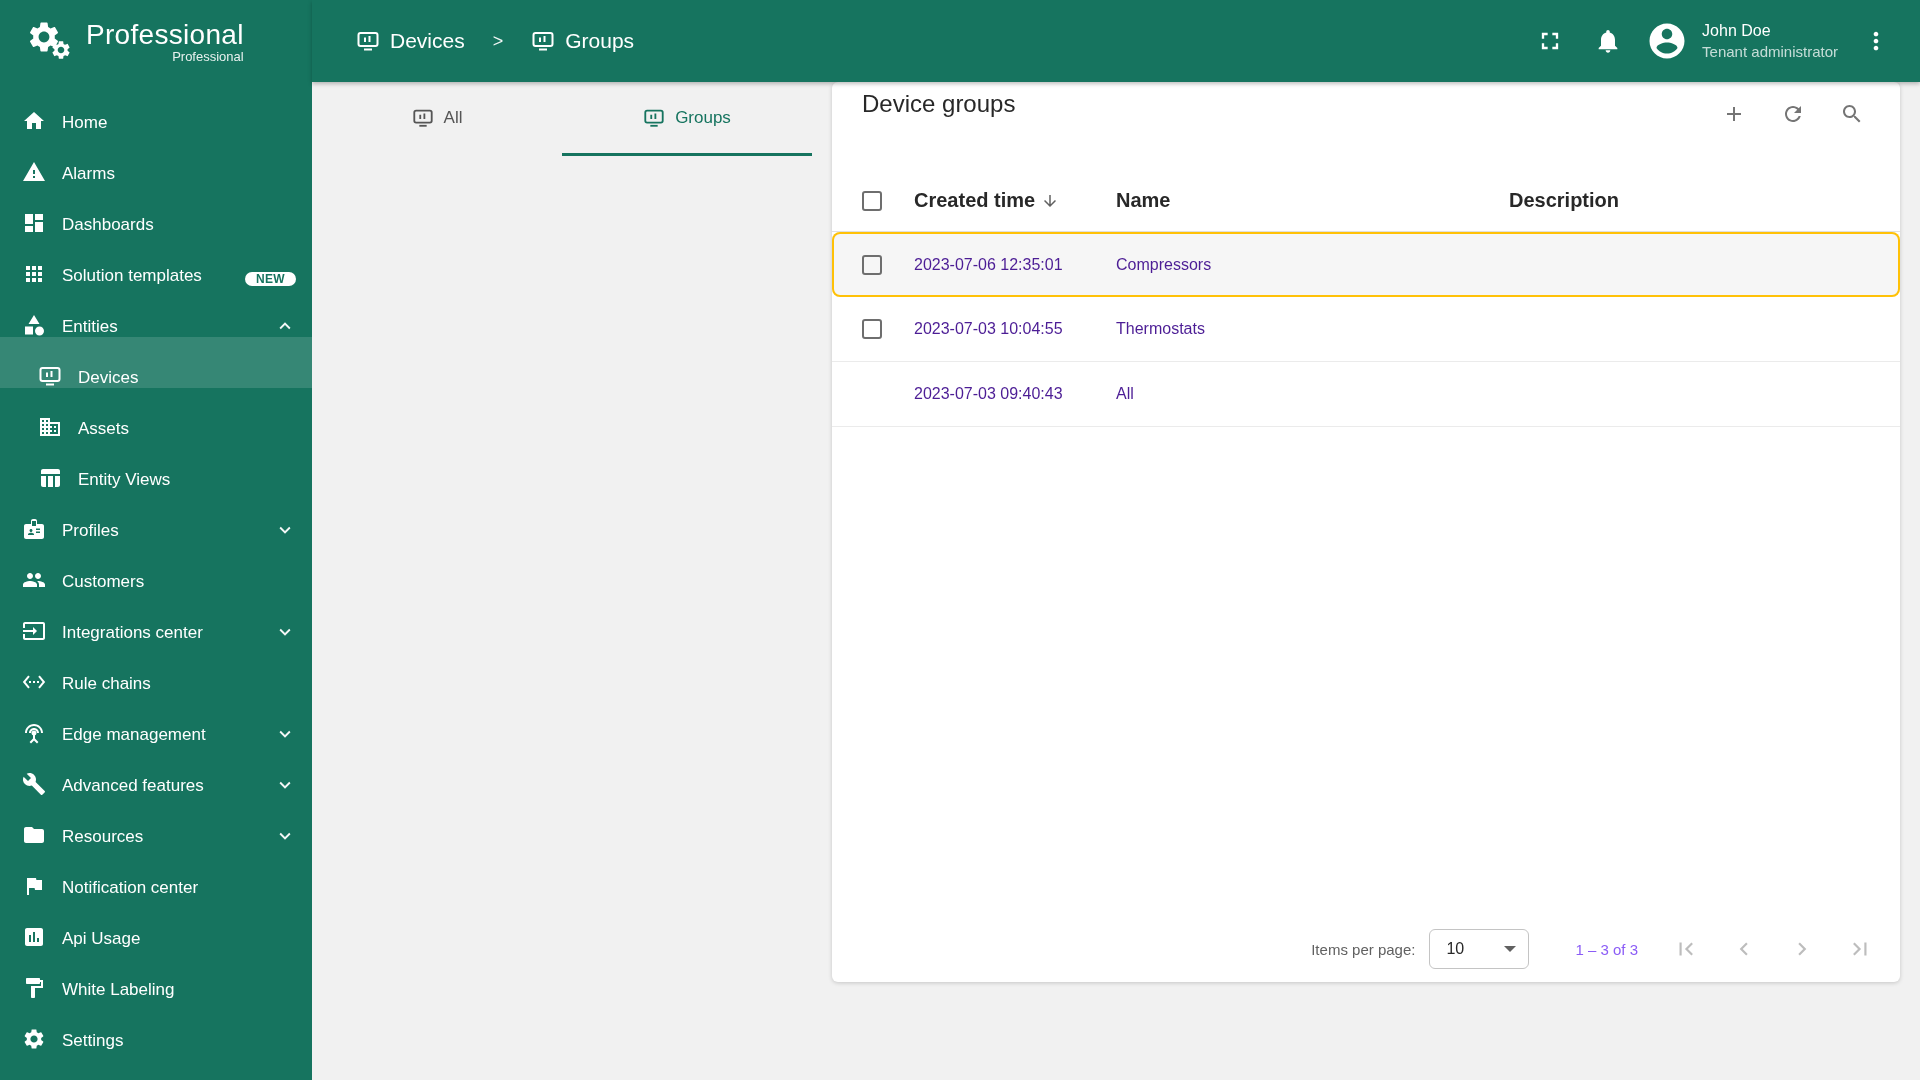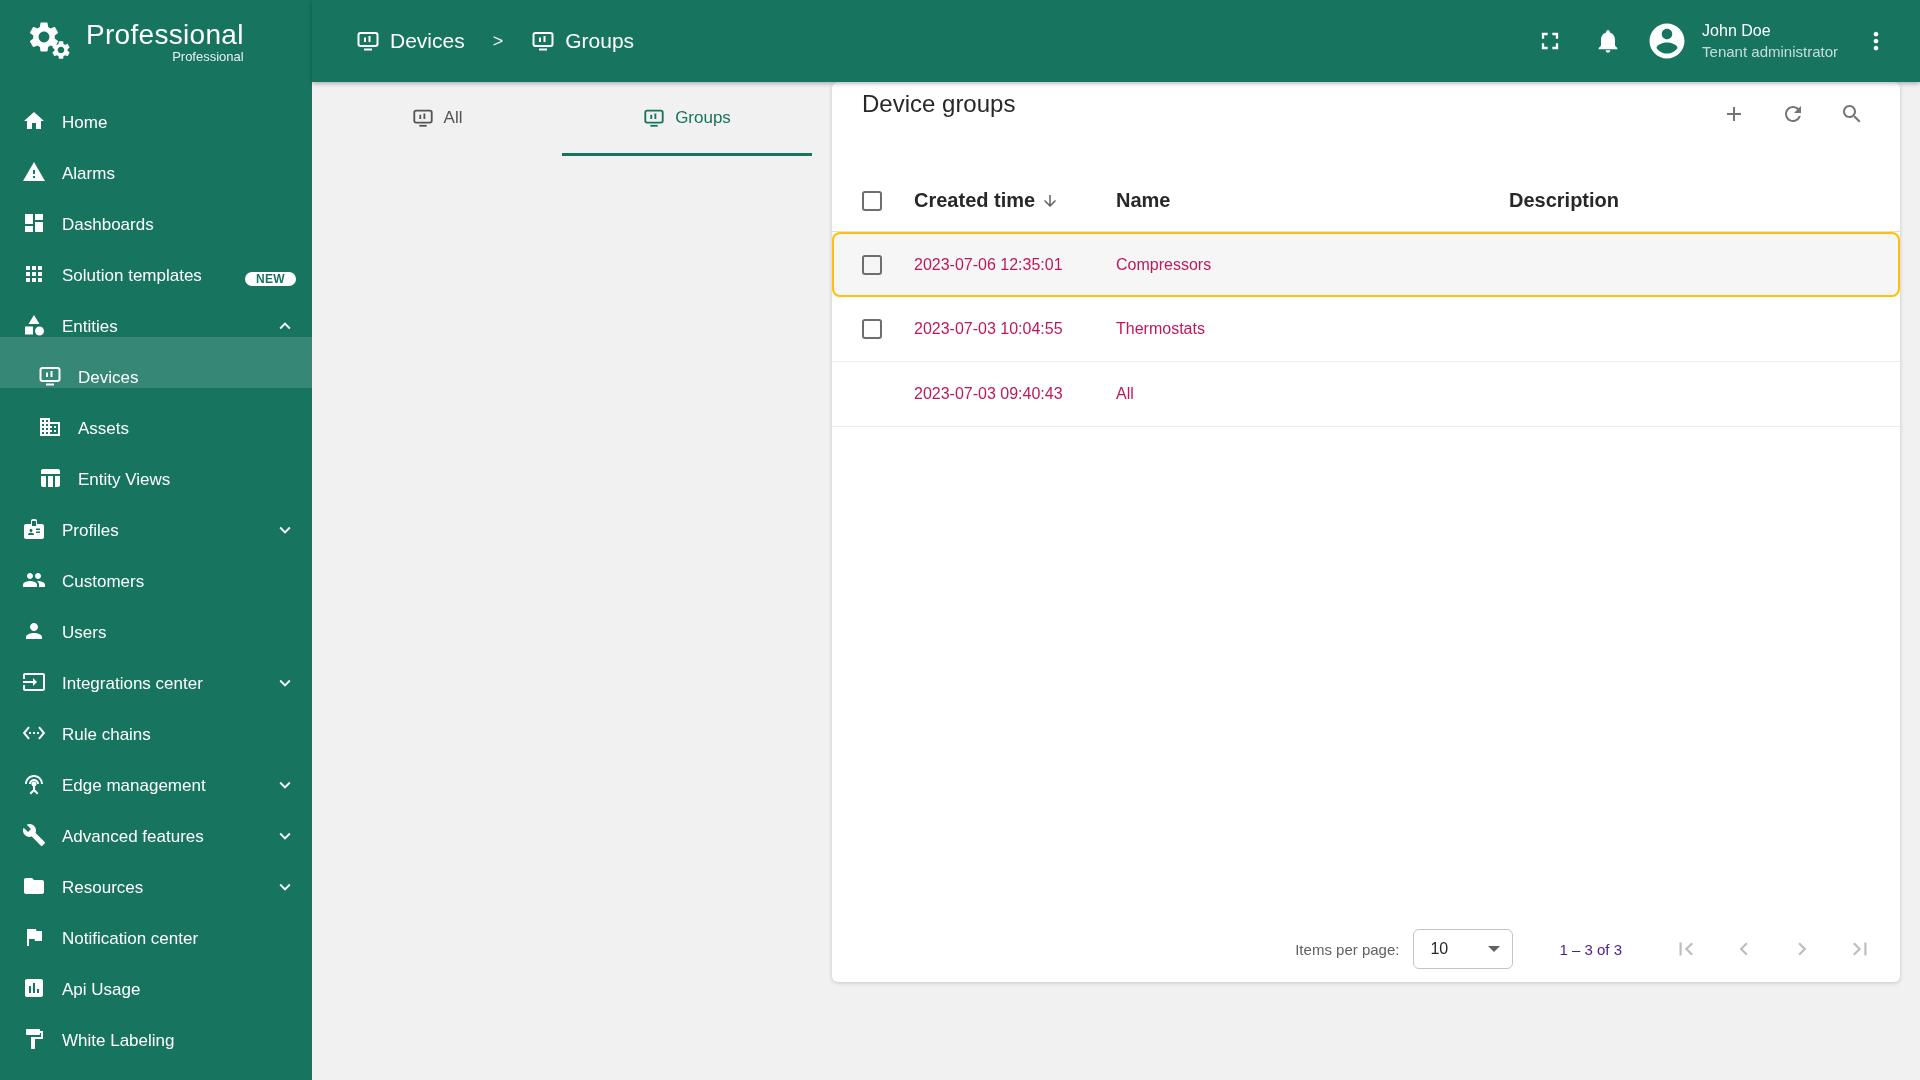--- a/index.html
+++ b/index.html
@@ -55,40 +55,40 @@
   .card-header { height:88px; flex-shrink:0; display:flex; align-items:flex-start; padding:8px 24px 0 30px; }
   .card-title { font-size:24px; color:#282828; }
   .card-actions { margin-left:auto; display:flex; gap:11px; }
   .icon-btn { width:48px; height:48px; background:none; border:none; color:#757575; display:flex; align-items:center; justify-content:center; cursor:pointer; border-radius:50%; }
   .icon-btn svg { width:24px; height:24px; }
   .icon-btn.disabled { color:#c7c7c7; cursor:default; }
 
   
   .thead, .trow { display:flex; align-items:center; flex-shrink:0; }
   .thead { height:62px; border-bottom:1px solid #e0e0e0; font-weight:bold; font-size:20px; color:#282828; }
-  .trow { height:65px; border-bottom:1px solid #ebebeb; font-size:16px; color:#be185d; }
+  .trow { height:65px; border-bottom:1px solid #ebebeb; font-size:16px; color:#4c1d95; }
   .trow.highlighted { border-bottom:none; border-radius:8px; box-shadow:inset 0 0 0 2px #ffc107; background:#f6f6f6; }
   .col-cb { width:82px; padding-left:30px; display:flex; align-items:center; flex-shrink:0; }
   .col-created { width:202px; flex-shrink:0; }
   .col-name { width:393px; flex-shrink:0; }
   .col-desc { width:467px; flex-shrink:0; }
   .col-public { width:130px; flex-shrink:0; display:flex; align-items:center; }
   .col-public .cb { margin-left:14px; }
   .col-actions { flex:1; display:flex; justify-content:flex-end; align-items:center; gap:10px; padding-right:24px; }
   .cb { width:20px; height:20px; border:2px solid #6e6e6e; border-radius:3px; background:transparent; display:inline-block; cursor:pointer; }
   .sort-ic { width:18px; height:18px; color:#616161; vertical-align:-3px; margin-left:6px; }
   .hdr-label { display:flex; align-items:center; }
 
   .spacer { flex:1; }
 
   
   .paginator { height:66px; flex-shrink:0; display:flex; align-items:center; justify-content:flex-end; padding-right:18px; color:#616161; font-size:15px; }
   .pg-select { margin-left:14px; width:100px; height:40px; border:1px solid #c4c4c4; border-radius:6px; display:flex; align-items:center; padding:0 12px 0 16px; color:#282828; font-size:16px; cursor:pointer; }
   .pg-select .tri { margin-left:auto; width:0; height:0; border-left:6px solid transparent; border-right:6px solid transparent; border-top:6px solid #616161; }
-  .pg-range { margin:0 28px 0 46px; color:#4c1d95; }
+  .pg-range { margin:0 12px 0 46px; color:#8b5cf6; }
   .pg-btn { width:44px; height:44px; background:none; border:none; color:#bdbdbd; display:flex; align-items:center; justify-content:center; margin-left:14px; cursor:default; }
   .pg-btn svg { width:26px; height:26px; }
 
   .svg-defs { position:absolute; width:0; height:0; overflow:hidden; }
 </style>
 </head>
 <body>
 
 <svg class="svg-defs" xmlns="http://www.w3.org/2000/svg">
   <defs>
@@ -291,26 +291,20 @@
         <span class="nlabel">Profiles</span>
         <svg class="chev">
             <use href="#i-chev-down"></use>
           </svg>
       </div>
       <div class="nav-item">
         <svg class="nic">
             <use href="#i-people"></use>
           </svg>
         <span class="nlabel">Customers</span>
-      </div>
-      <div class="nav-item">
-        <svg class="nic">
-            <use href="#i-person"></use>
-          </svg>
-        <span class="nlabel">Users</span>
       </div>
       <div class="nav-item">
         <svg class="nic">
             <use href="#i-input"></use>
           </svg>
         <span class="nlabel">Integrations center</span>
         <svg class="chev">
             <use href="#i-chev-down"></use>
           </svg>
       </div>

